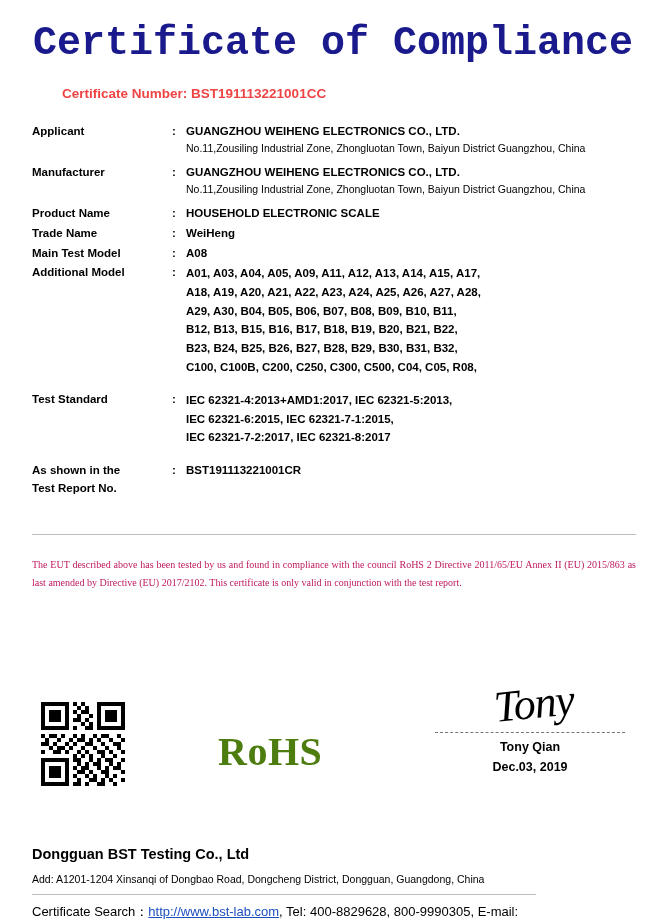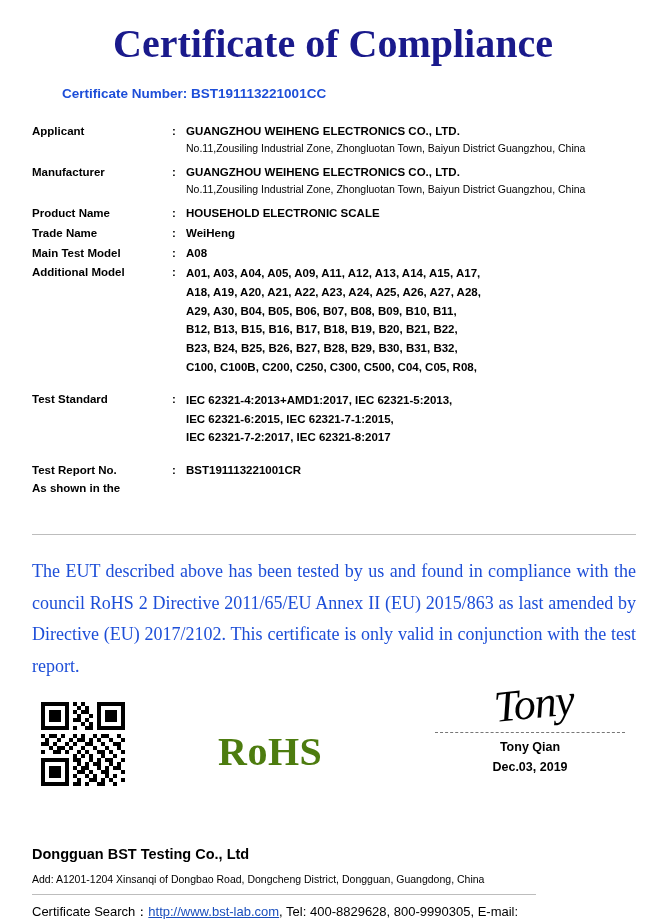--- a/index.html
+++ b/index.html
@@ -15,34 +15,34 @@
     position: relative;
     overflow: hidden;
   }
   .page {
     position: relative;
     width: 666px;
     height: 923px;
     box-sizing: border-box;
   }
   .cert-title {
-    font-family: Liberation Serif, serif;
+    font-family: Liberation Mono, monospace;
     font-weight: bold;
     font-size: 40px;
     color: #1a1a8c;
     text-align: center;
     letter-spacing: 0px;
     margin: 22px 0 0 0;
     line-height: 1.1;
   }
   .cert-number {
     font-family: "Liberation Sans", sans-serif;
     font-weight: bold;
     font-size: 13.5px;
-    color: #1d4ed8;
+    color: #ef4444;
     margin: 20px 0 0 62px;
   }
   .fields {
     margin: 22px 0 0 32px;
     width: 610px;
   }
   .field-row {
     display: flex;
     align-items: flex-start;
     margin-bottom: 2px;
@@ -92,24 +92,24 @@
     left: 32px;
     width: 604px;
     border-top: 1px solid #bdbdbd;
   }
   .statement {
     position: absolute;
     left: 32px;
     top: 534px;
     width: 604px;
     font-family: "Liberation Serif", serif;
-    font-size: 18px;
+    font-size: 10px;
     line-height: 1.75;
     text-align: justify;
-    color: #1d4ed8;
+    color: #be185d;
   }
   .rohs-word {
     position: absolute;
     left: 218px;
     top: 706px;
     font-family: "Liberation Serif", serif;
     font-weight: bold;
     font-size: 40px;
     letter-spacing: 0.5px;
     color: #4d7c0f;
@@ -262,22 +262,22 @@
         <div class="std-list">IEC 62321-4:2013+AMD1:2017, IEC 62321-5:2013,</div>
         <div class="std-list">IEC 62321-6:2015, IEC 62321-7-1:2015,</div>
         <div class="std-list">IEC 62321-7-2:2017, IEC 62321-8:2017</div>
       </div>
     </div>
 
     <div class="gap-md"></div>
 
     <div class="field-row">
       <div class="field-label">
+        <div>As shown in the</div>
         <div>Test Report No.</div>
-        <div>As shown in the</div>
       </div>
       <div class="field-colon">:</div>
       <div class="field-value bold">BST191113221001CR</div>
     </div>
 
   </div>
 
   <div class="divider" style="top:512px;"></div>
 
   <div class="statement">The EUT described above has been tested by us and found in compliance with the council RoHS 2 Directive 2011/65/EU Annex II (EU) 2015/863 as last amended by Directive (EU) 2017/2102. This certificate is only valid in conjunction with the test report.</div>

